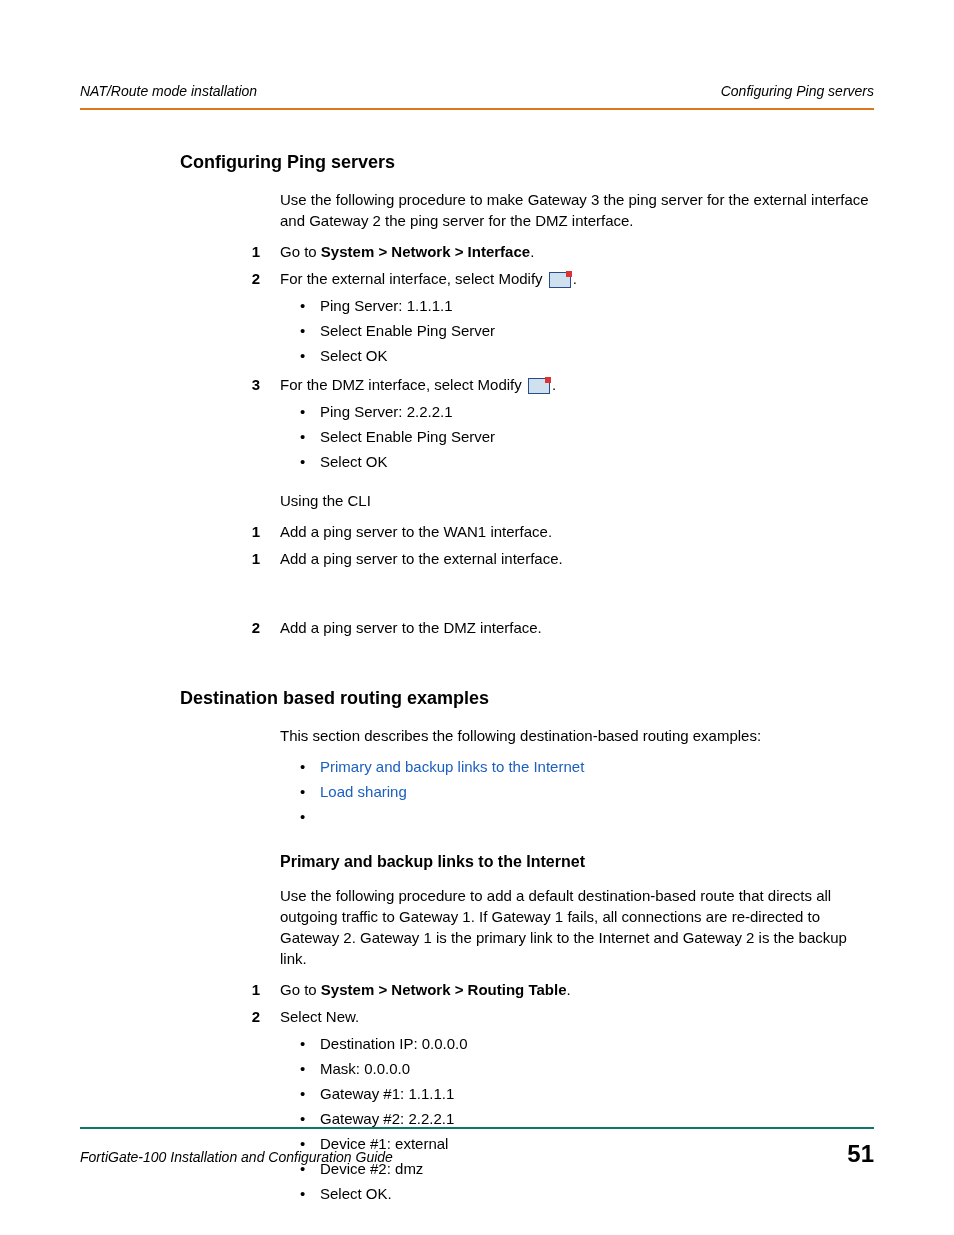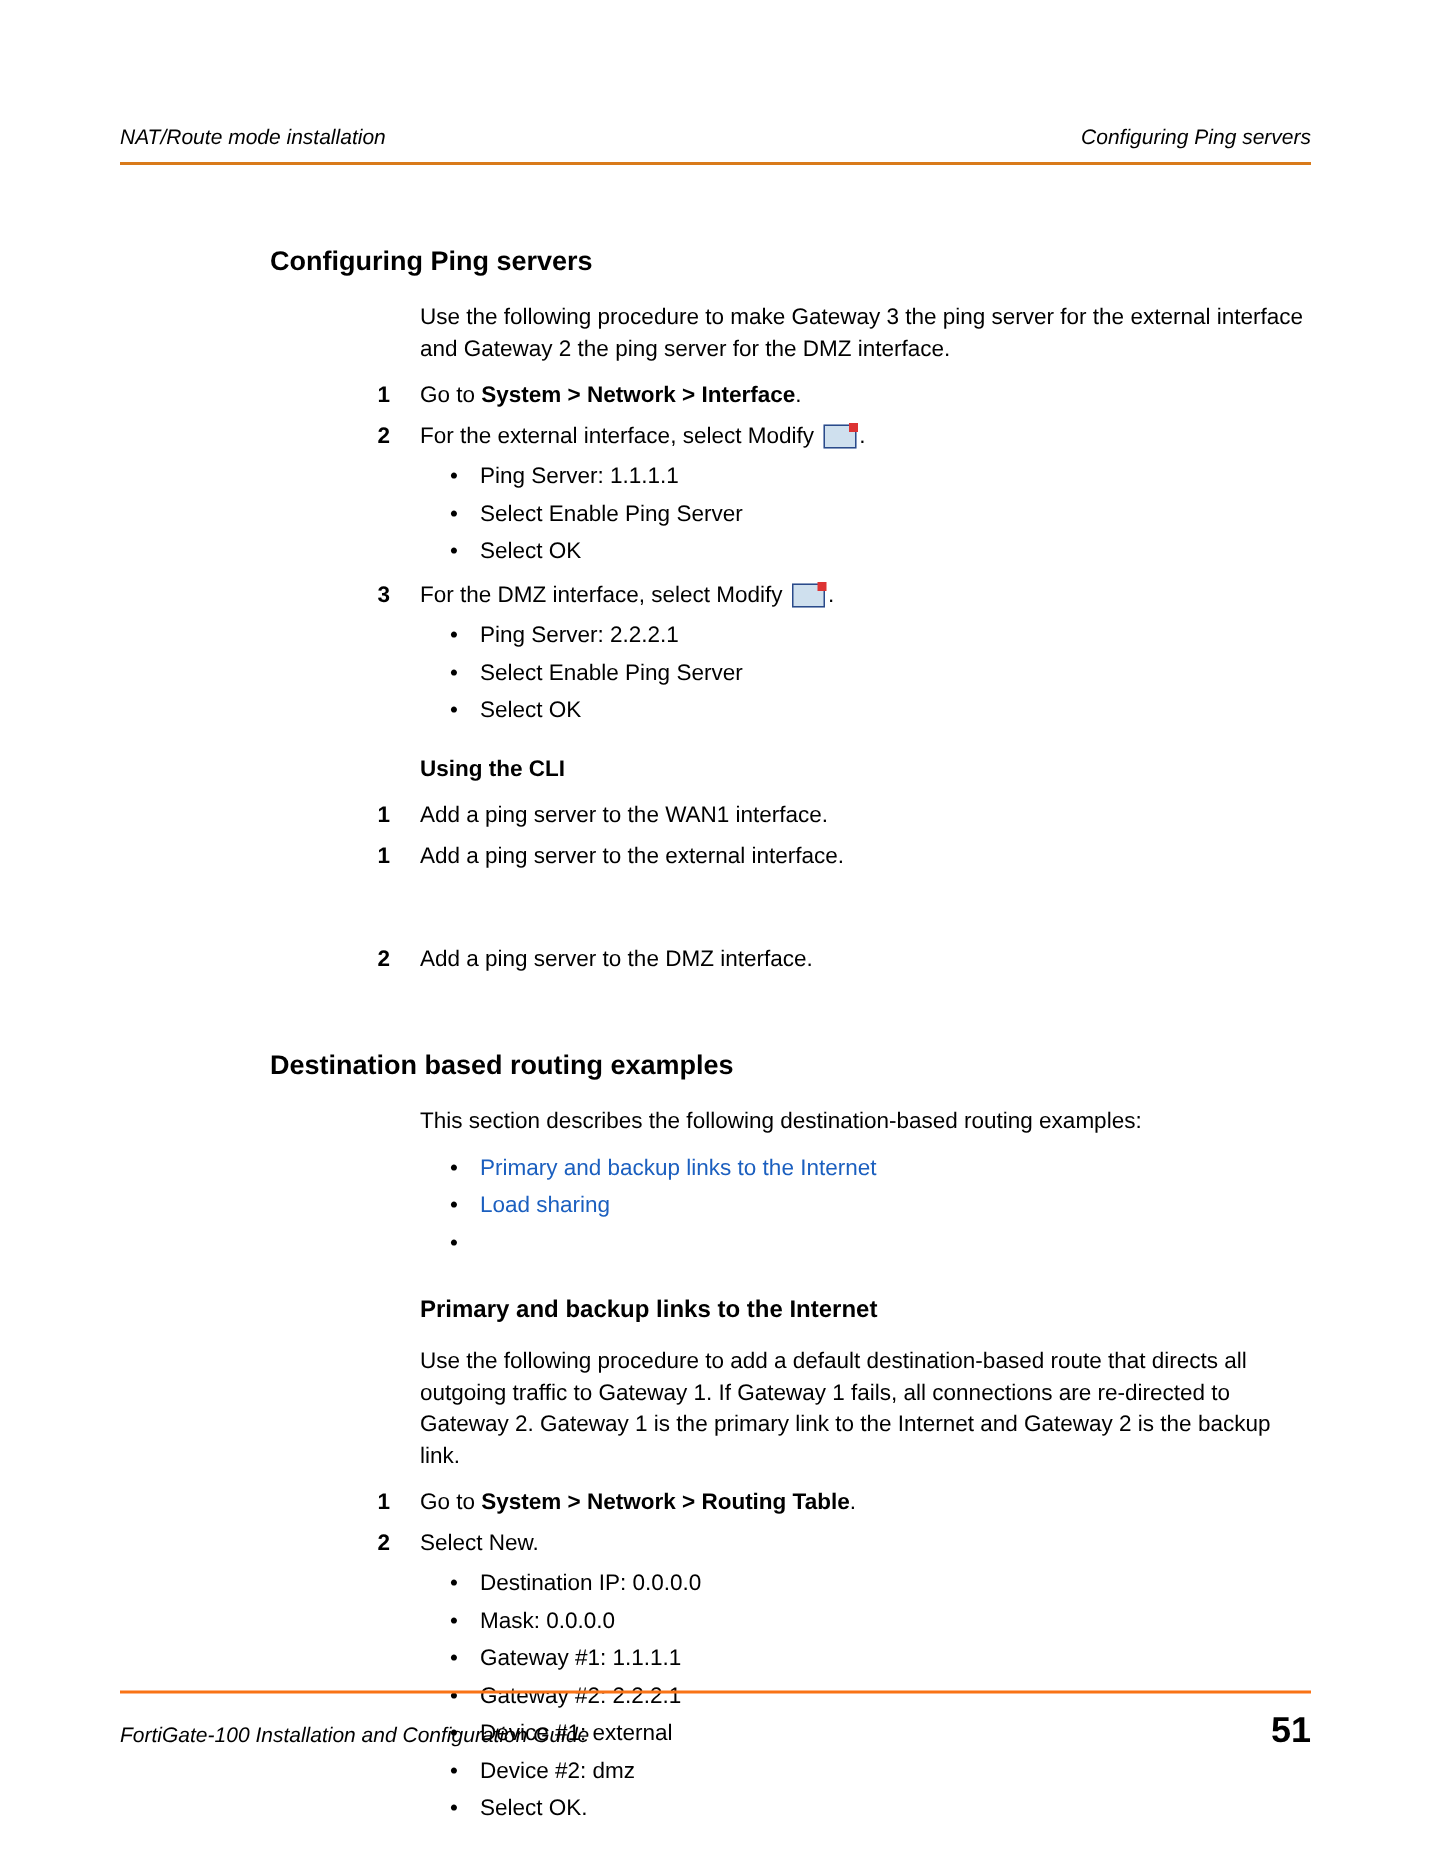--- a/index.html
+++ b/index.html
@@ -14,37 +14,37 @@
     padding: 82px 80px 0 80px;
     line-height: 1.4;
   }
   .header {
     display: flex;
     justify-content: space-between;
     font-style: italic;
     font-size: 14px;
     padding-bottom: 6px;
     border-bottom: 2px solid #d97a1a;
-    margin-bottom: 52px;
+    margin-bottom: 40px;
   }
   .h2 {
     font-weight: bold;
     font-size: 18px;
     margin-left: 100px;
     margin-bottom: 14px;
   }
   .h3 {
     font-weight: bold;
     font-size: 16px;
     margin-left: 200px;
     margin-bottom: 12px;
     margin-top: 24px;
   }
   .h4 {
-    font-weight: bold;
+    font-weight: normal;
     font-size: 15px;
     margin-left: 200px;
     margin-bottom: 10px;
     margin-top: 18px;
   }
   .para {
     margin-left: 200px;
     margin-bottom: 10px;
   }
   .step {
@@ -96,21 +96,21 @@
     height: 6px;
     background: #d33;
   }
   .gap-big { margin-bottom: 48px; }
   .gap-sect { }
   .footer {
     position: absolute;
     left: 80px;
     right: 80px;
     bottom: 64px;
-    border-top: 2px solid #f97316;
+    border-top: 2px solid #0f766e;
     padding-top: 8px;
     display: flex;
     justify-content: space-between;
     align-items: baseline;
   }
   .footer .ftitle {
     font-style: italic;
     font-size: 14px;
   }
   .footer .pagenum {

